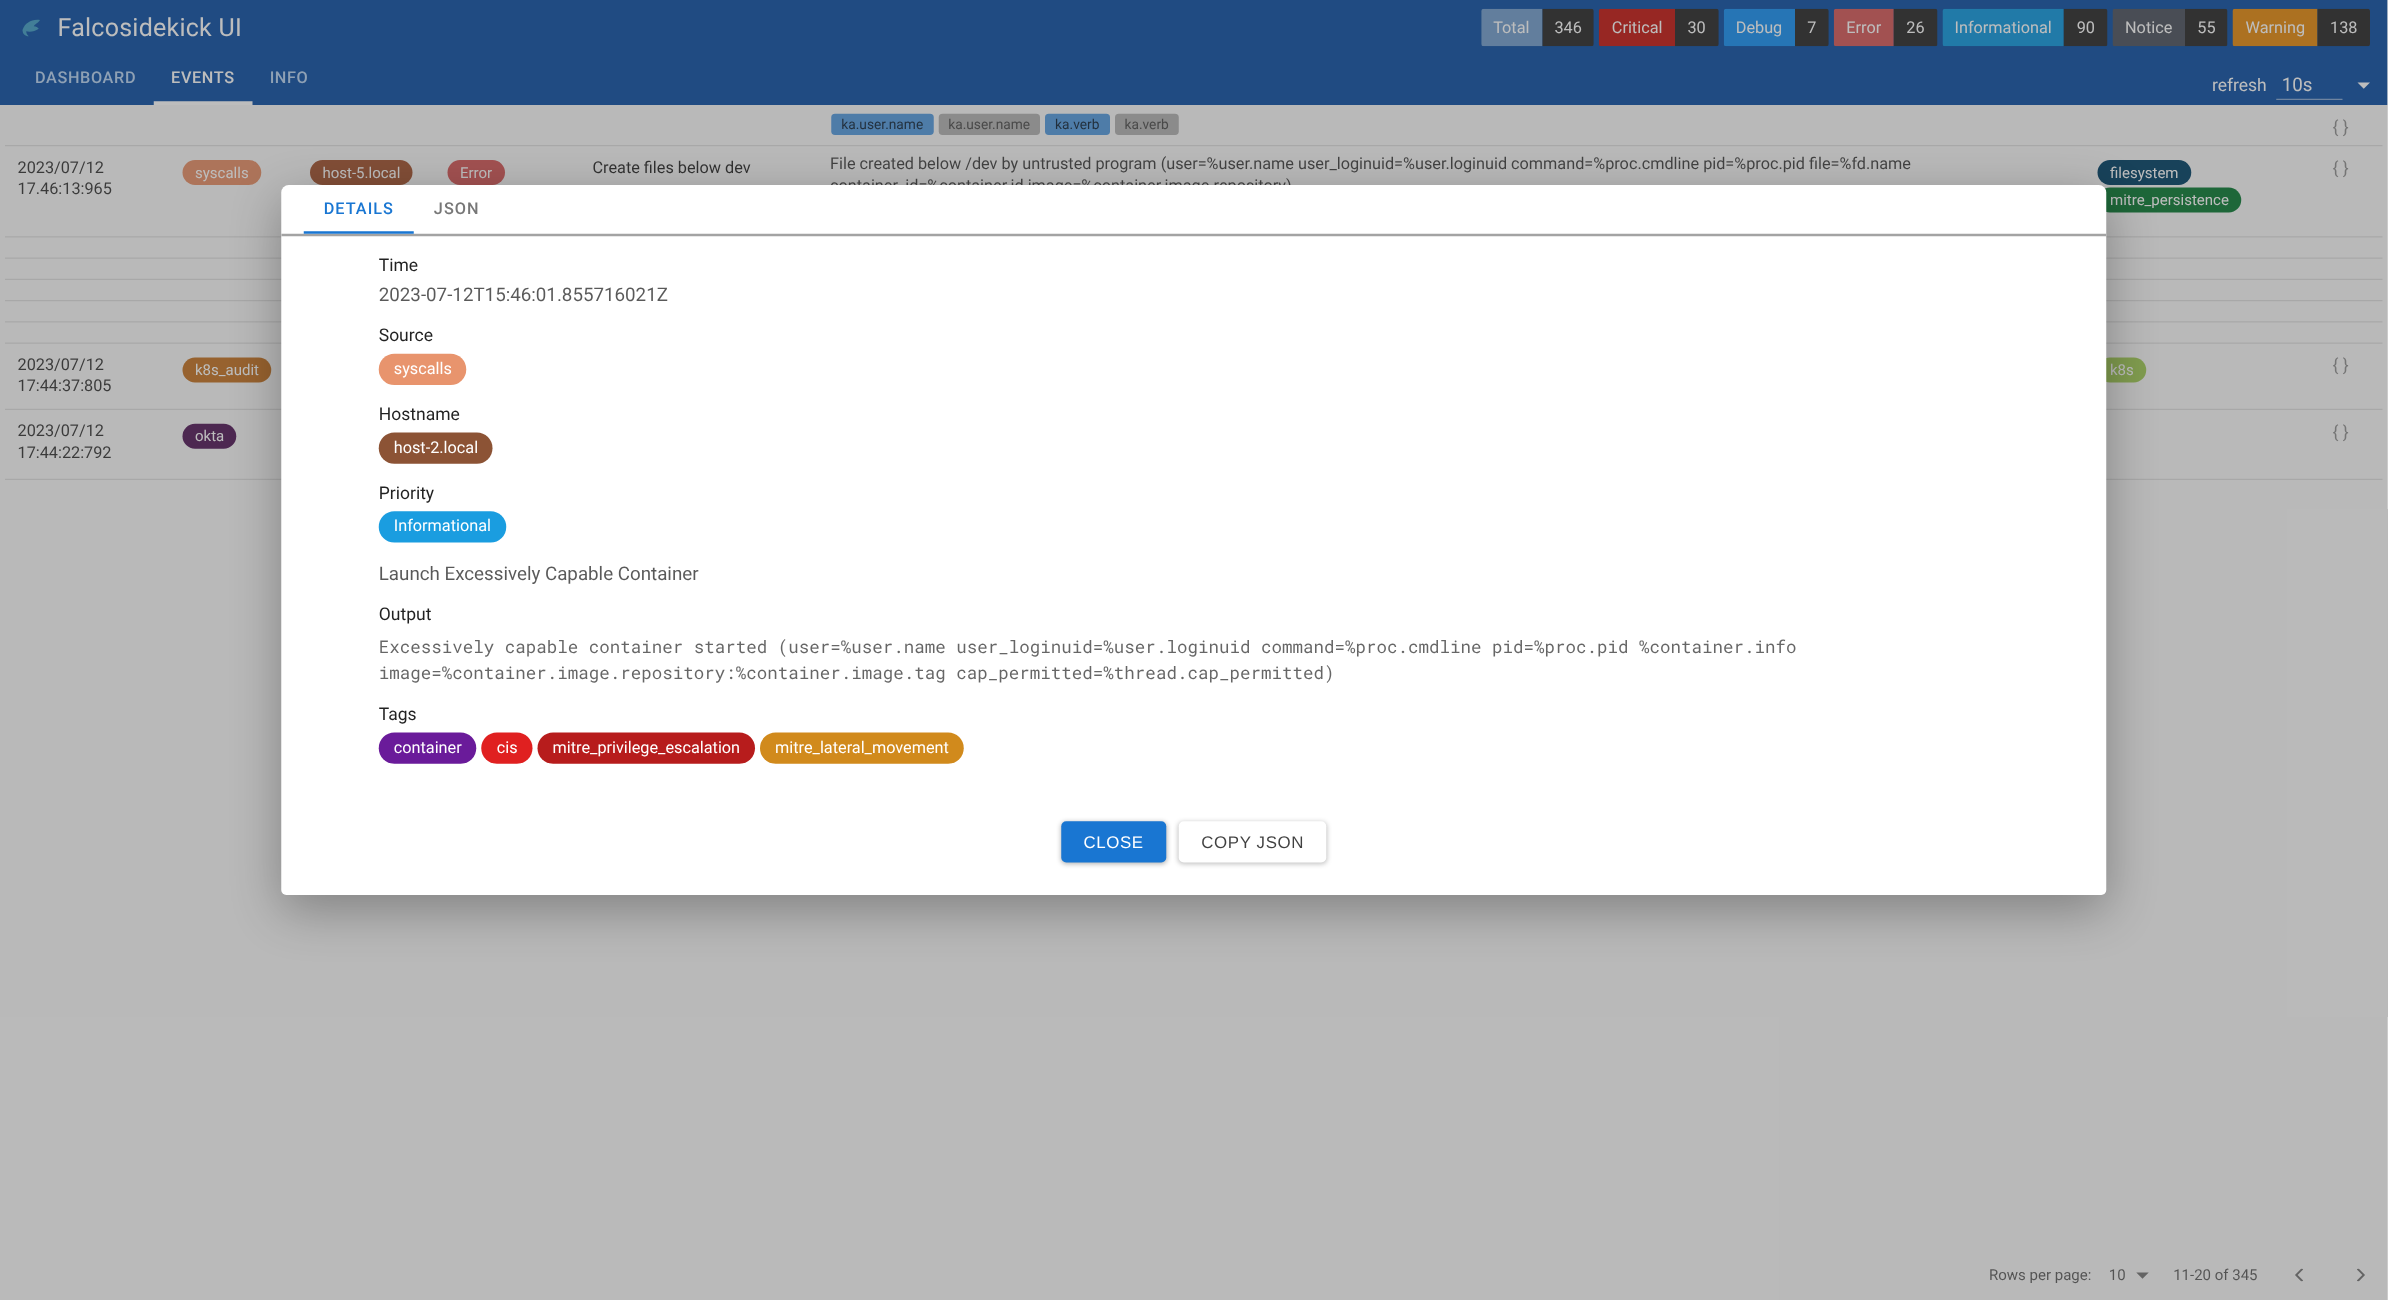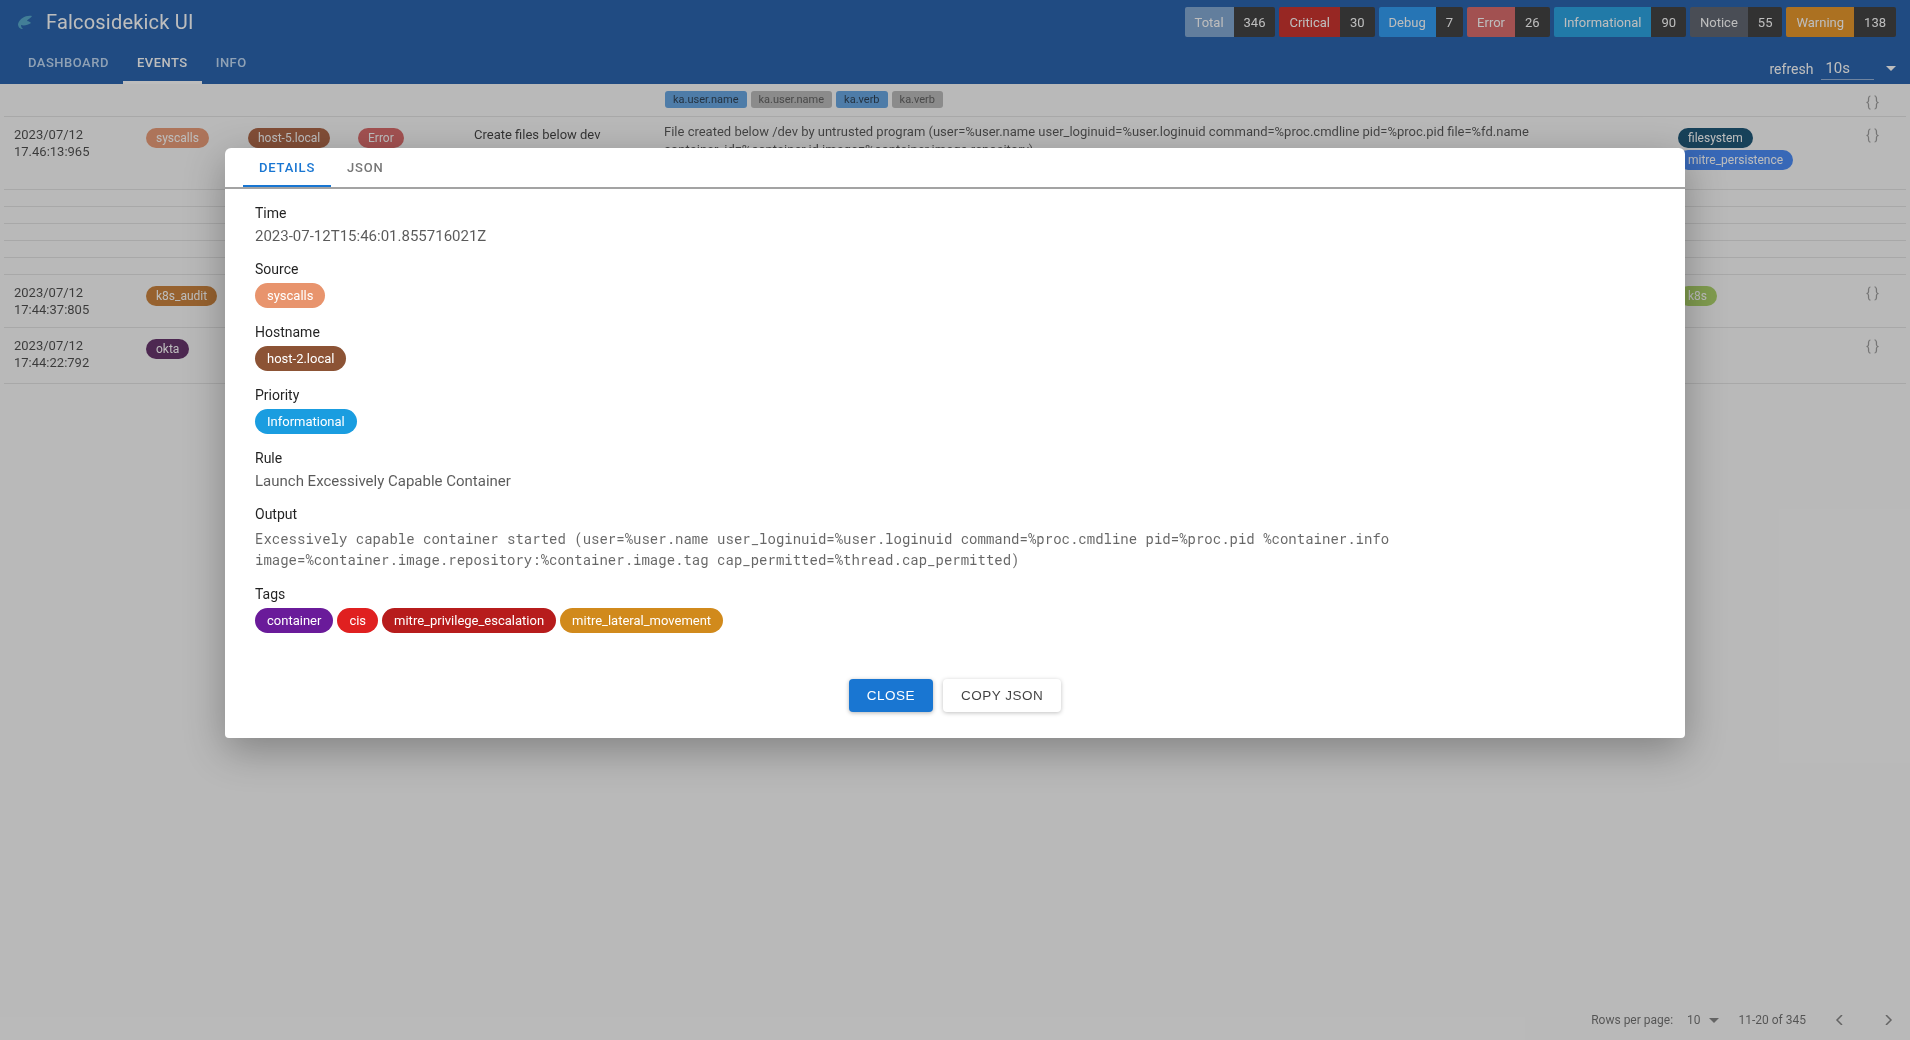--- a/index.html
+++ b/index.html
@@ -129,21 +129,21 @@
     display: flex; border-bottom: 2px solid #a3a3a3;
     padding: 0 18px;
   }
   .dlg-tab {
     padding: 12px 16px 10px;
     font-size: 13px; font-weight: 500; letter-spacing: 0.8px;
     color: #777; cursor: pointer;
     border-bottom: 2px solid transparent;
   }
   .dlg-tab.active { color: #1976d2; border-bottom-color: #1976d2; }
-  .dlg-body { padding: 16px 30px 22px; color: rgba(0,0,0,0.8); }
+  .dlg-body { padding: 16px 30px 22px; color: rgba(0,0,0,0.8); margin-left: 48px; }
   .field { margin-bottom: 16px; }
   .f-label { font-size: 14px; color: rgba(0,0,0,0.87); margin-bottom: 6px; }
   .f-value { font-size: 15px; color: rgba(0,0,0,0.65); }
   .mono { font-family: "Roboto Mono", Menlo, monospace; font-size: 14px; line-height: 1.5; color: rgba(0,0,0,0.6);}
   .chip-row { display: flex; flex-wrap: wrap; gap: 4px; }
   .pill {
     display: inline-flex; align-items:center;
     border-radius: 14px; padding: 5px 12px; font-size: 13px; color: #fff;
   }
   .dlg-actions {
@@ -248,21 +248,21 @@
         <div class="out-chips">
           <span class="chip-sm chip-blue">container.id</span>
           <span class="chip-sm chip-gray">container.id</span>
           <span class="chip-sm chip-blue">container.image.repository</span>
           <span class="chip-sm chip-gray">container.image.repository</span>
           <span class="chip-sm chip-blue">fd.name</span>
           <span class="chip-sm chip-gray">fd.name</span>
           <span class="chip-sm chip-blue">proc.cmdline</span>
         </div>
       </div>
-      <div class="col-tags"><span class="chip" style="background: #0c4a6e;">filesystem</span><span class="chip" style="background: #3b82f6; text-align: center;">mitre_persistence</span></div>
+      <div class="col-tags"><span class="chip" style="background: #0c4a6e;">filesystem</span><span class="chip" style="background: #15803d; text-align: center;">mitre_persistence</span></div>
       <div class="col-json">{ }</div>
     </div>
     <div class="row">
       <div class="col-time"></div>
       <div class="col-src"></div>
       <div class="col-host"></div>
       <div class="col-prio"></div>
       <div class="col-rule"></div>
       <div class="col-out"></div>
       <div class="col-tags"></div>
@@ -402,21 +402,20 @@
       </div>
       <div class="field">
         <div class="f-label">Hostname</div>
         <div><span class="pill" id="dlg-host" style="background: rgb(140, 83, 53);">host-2.local</span></div>
       </div>
       <div class="field">
         <div class="f-label">Priority</div>
         <div><span class="pill" id="dlg-prio" style="background: rgb(26, 157, 224);">Informational</span></div>
       </div>
       <div class="field">
-        <div class="f-label">Rule</div>
         <div class="f-value">Launch Excessively Capable Container</div>
       </div>
       <div class="field">
         <div class="f-label">Output</div>
         <div class="mono">Excessively capable container started (user=%user.name user_loginuid=%user.loginuid command=%proc.cmdline pid=%proc.pid %container.info image=%container.image.repository:%container.image.tag cap_permitted=%thread.cap_permitted)</div>
       </div>
       <div class="field" style="margin-bottom:4px;">
         <div class="f-label">Tags</div>
         <div class="chip-row" id="dlg-tags">
             <span class="pill" style="background: rgb(106, 27, 154);">container</span>

